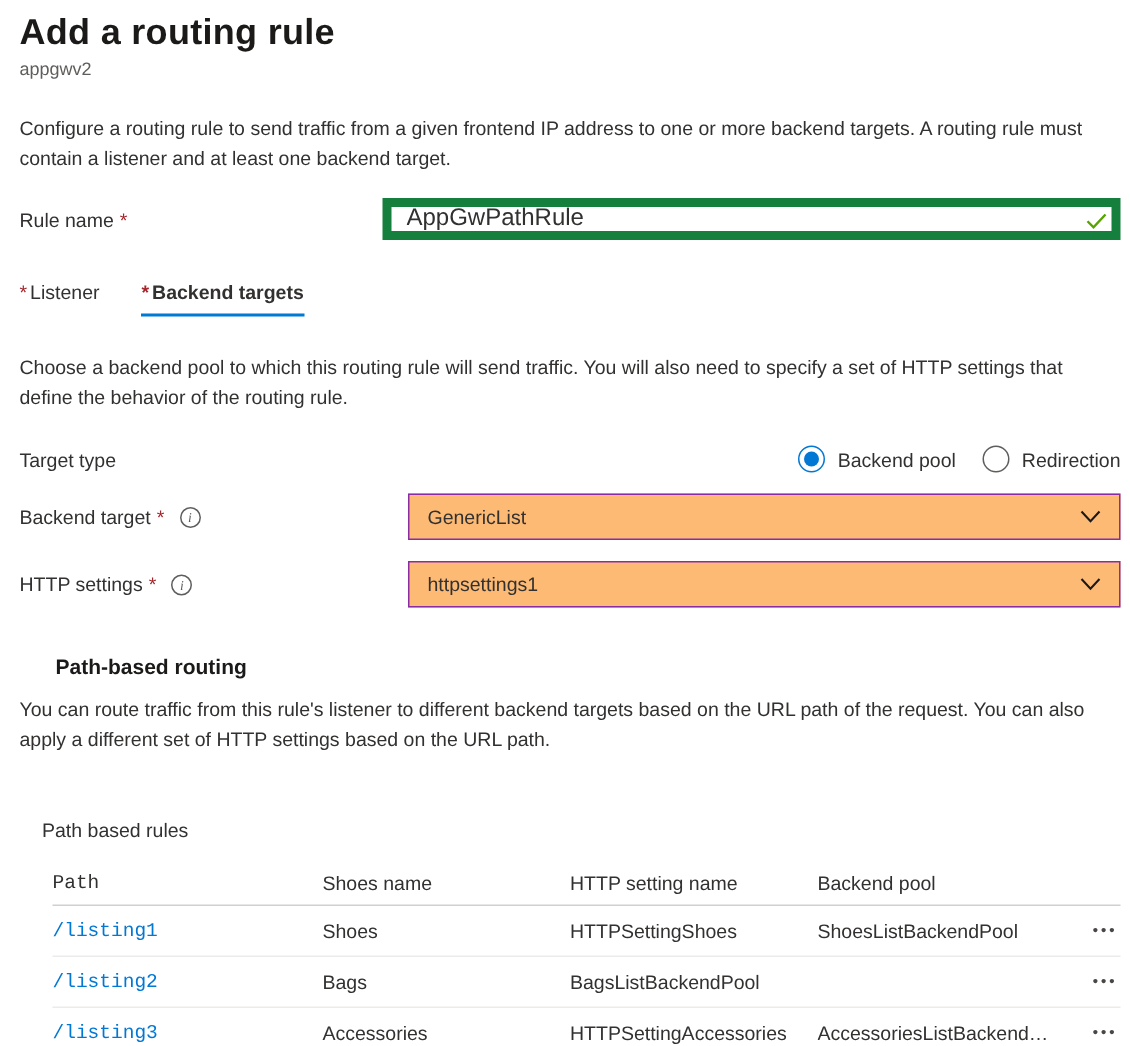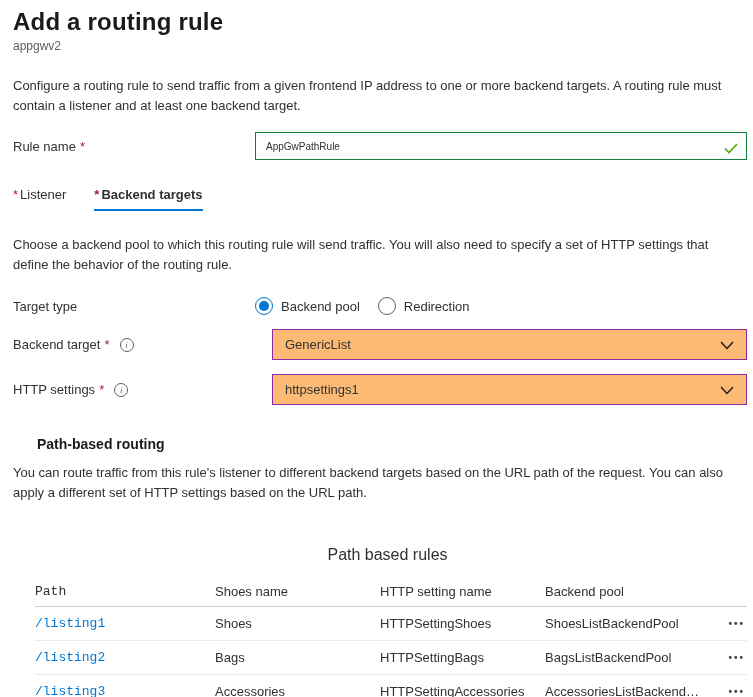--- a/index.html
+++ b/index.html
@@ -11,31 +11,31 @@
     overflow: hidden;
   }
   .container { padding: 8px 6px 0 13px; width: 753px; }
 
   .page-title { font-size: 24px; font-weight: 700; color: #1b1a19; letter-spacing: 0.2px; }
   .page-subtitle { font-size: 12px; color: #605e5c; margin-top: 3px; }
 
   .para { font-size: 13px; line-height: 1.5; color: #323130; max-width: 732px; }
   .intro { margin-top: 23px; }
 
-  .form-row { display: flex; align-items: center; margin-top: 17px; }
+  .form-row { display: flex; align-items: center; margin-top: 17px; justify-content: space-between; }
   .form-label {
     width: 242px; flex: 0 0 242px; font-size: 13px; color: #323130;
     display: flex; align-items: center; gap: 4px;
   }
   .req { color: #a4262c; font-size: 13px; }
   .field-area { flex: 1; position: relative; }
 
   .text-input {
-    width: 100%; height: 28px; border: 1px solid #15803d; background: #fff;
-    font-family: "Liberation Sans", sans-serif; font-size: 10px; color: #323130;
+    width: 100%; height: 28px; border: 6px solid #15803d; background: #fff;
+    font-family: "Liberation Sans", sans-serif; font-size: 16px; color: #323130;
     padding: 0 30px 0 10px; outline: none; border-radius: 0;
   }
   .valid-check { position: absolute; right: 9px; top: 8px; }
 
   .info-icon {
     width: 14px; height: 14px; border: 1px solid #605e5c; border-radius: 50%;
     display: inline-flex; align-items: center; justify-content: center;
     font-size: 9px; font-style: italic; font-family: "Liberation Serif", serif;
     color: #605e5c; margin-left: 6px; cursor: default;
   }
@@ -63,21 +63,21 @@
   .dropdown {
     width: 100%; height: 31px; border: 1px solid #8a2da5; background: #fdba74;
     display: flex; align-items: center; justify-content: space-between;
     padding: 0 12px; cursor: pointer;
   }
   .dropdown-value { font-size: 13px; color: #323130; }
 
   .section-heading { margin-top: 31px; font-size: 14px; font-weight: 700; color: #1b1a19; padding-left: 24px; }
   .path-desc { margin-top: 11px; }
 
-  .table-label { margin-top: 44px; margin-left: 15px; font-size: 16px; color: #323130; text-align: center; }
+  .table-label { margin-top: 44px; margin-left: 15px; font-size: 13px; color: #323130; }
 
   .rules-table { margin: 13px 0 0 22px; width: 712px; font-size: 13px; }
   .t-row { display: flex; align-items: center; height: 34px; border-bottom: 1px solid #edebe9; }
   .t-head { border-bottom: 1px solid #d2d0ce; height: 30px; }
   .col-path { flex: 0 0 180px; font-family: Liberation Mono, monospace; }
   .col-target { flex: 0 0 165px; }
   .col-http { flex: 0 0 165px; }
   .col-pool { flex: 0 0 162px; white-space: nowrap; overflow: hidden; text-overflow: ellipsis; }
   .col-menu { flex: 1; text-align: right; }
   .t-head > div { color: #323130; }
@@ -200,21 +200,20 @@
       <div class="col-path"><a class="path-link">/listing1</a></div>
       <div class="col-target">Shoes</div>
       <div class="col-http">HTTPSettingShoes</div>
       <div class="col-pool">ShoesListBackendPool</div>
       <div class="col-menu"><button class="menu-btn">•••</button></div>
     </div>
 
     <div class="t-row">
       <div class="col-path"><a class="path-link">/listing2</a></div>
       <div class="col-target">Bags</div>
-      <div class="col-http">HTTPSettingBags</div>
       <div class="col-pool">BagsListBackendPool</div>
       <div class="col-menu"><button class="menu-btn">•••</button></div>
     </div>
 
     <div class="t-row">
       <div class="col-path"><a class="path-link">/listing3</a></div>
       <div class="col-target">Accessories</div>
       <div class="col-http">HTTPSettingAccessories</div>
       <div class="col-pool">AccessoriesListBackendPool</div>
       <div class="col-menu"><button class="menu-btn">•••</button></div>

